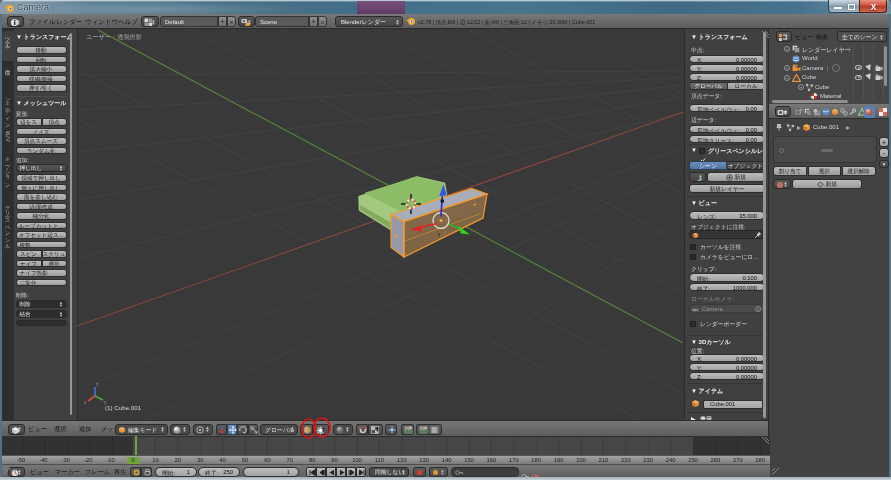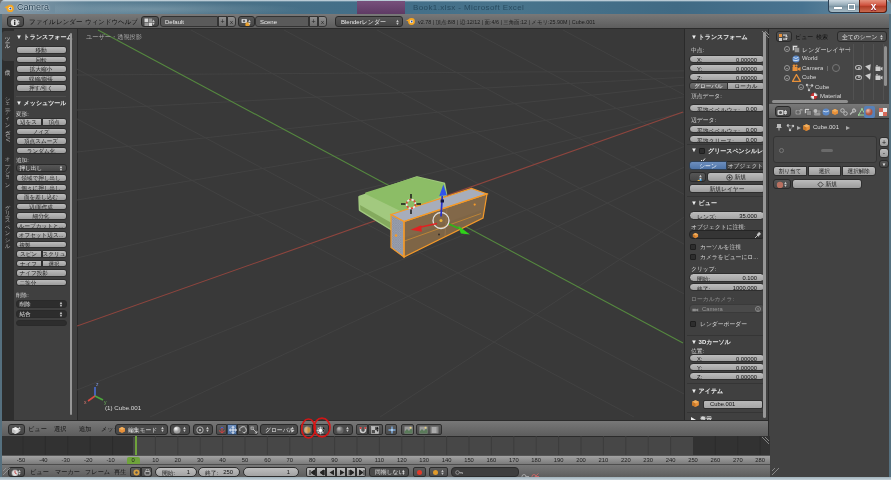--- a/index.html
+++ b/index.html
@@ -13,21 +13,20 @@
 .phdr{color:#eff0f0;font-weight:bold;overflow:hidden;white-space:nowrap}
 .mtxt{color:#111;overflow:hidden;white-space:nowrap}
 .ud{position:absolute;right:2px;top:50%;transform:translateY(-50%);width:5px;color:inherit;opacity:.8;font-size:4px;line-height:3px;text-align:center}
 </style></head><body>
 <div id="win">
 
 <div class="abs" id="titlebar" style="left:0;top:0;width:891px;height:14px;background:linear-gradient(90deg,#8a9dab 0%,#5f8296 10%,#4a7187 26%,#426e88 42%,#48748c 58%,#406a84 76%,#487390 90%,#7292a4 100%);border-radius:5px 5px 0 0;overflow:hidden">
  <div class="abs" style="left:0;top:0;width:891px;height:2px;background:linear-gradient(#dfe9ef,rgba(223,233,239,0))"></div>
  <div class="abs" style="left:55px;top:2px;width:250px;height:12px;background:radial-gradient(ellipse at 40% 60%,rgba(200,215,220,.25),rgba(200,215,220,0) 70%)"></div>
  <div class="abs" style="left:357px;top:1px;width:48px;height:13px;background:linear-gradient(#77507b,#5e3a64);filter:blur(0.4px)"></div>
- <div class="abs" style="left:413px;top:3px;width:220px;height:11px;color:rgba(20,48,66,0.62);font-size:8px;letter-spacing:0.4px;filter:blur(0.5px)">Book1.xlsx  -  Microsoft Excel</div>
  <svg class="abs" style="left:4px;top:3px" width="11" height="10" viewBox="0 0 11 10">
         <circle cx="6.2" cy="5.4" r="3.6" fill="#f5a623"></circle>
         <circle cx="6.2" cy="5.4" r="1.7" fill="#fff"></circle>
         <circle cx="6.4" cy="5.4" r="1.0" fill="#1c4f9e"></circle>
         <path d="M0.2 4.2 L4.5 2.6 L3 5.2 Z" fill="#f5a623"></path>
       </svg>
  <div class="abs" style="left:17px;top:2px;font-size:9px;color:#0e2e44;text-shadow:0 0 2px rgba(255,255,255,.9),0 0 1px rgba(255,255,255,.9)">Camera</div>
 
  <div class="abs" style="left:828px;top:0px;width:59px;height:13px;background:linear-gradient(#cdd9e1,#93a9b6 45%,#7b93a2 50%,#a7bac4);border:1px solid #2c4154;border-top:none;border-radius:0 0 4px 4px"></div>
  <div class="abs" style="left:834px;top:7px;width:8px;height:2px;background:#fff;box-shadow:0 0 1px #456"></div>

